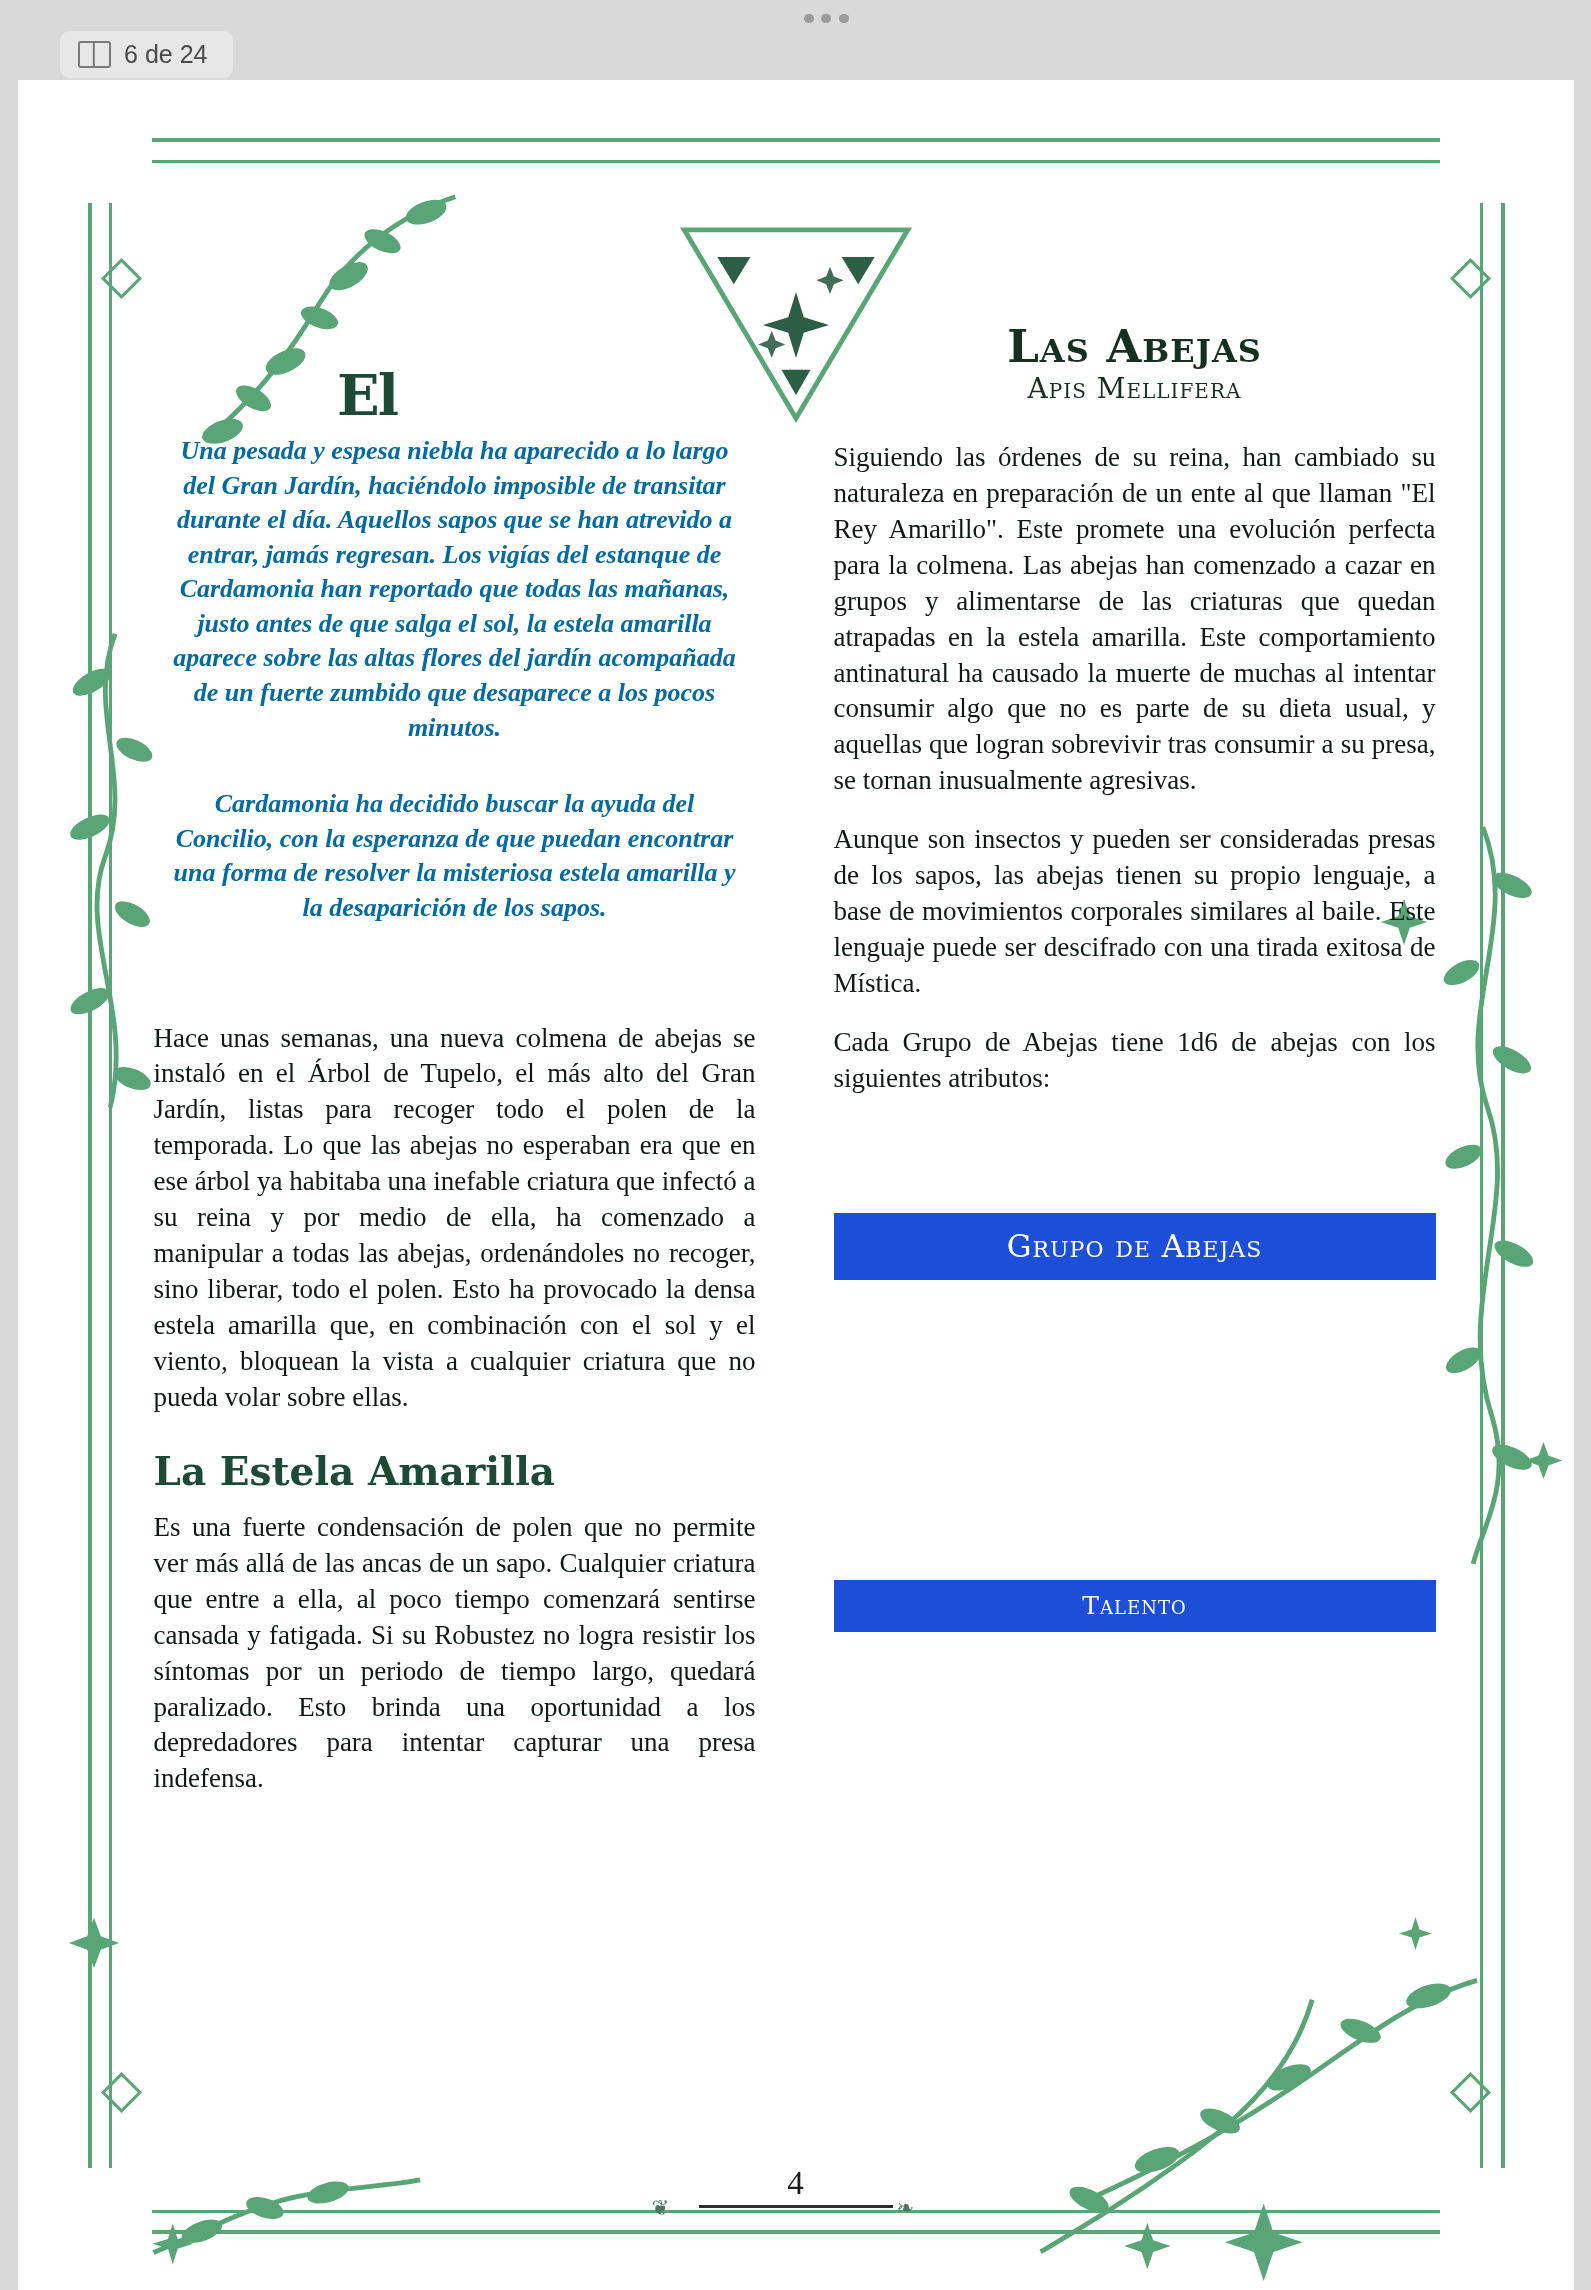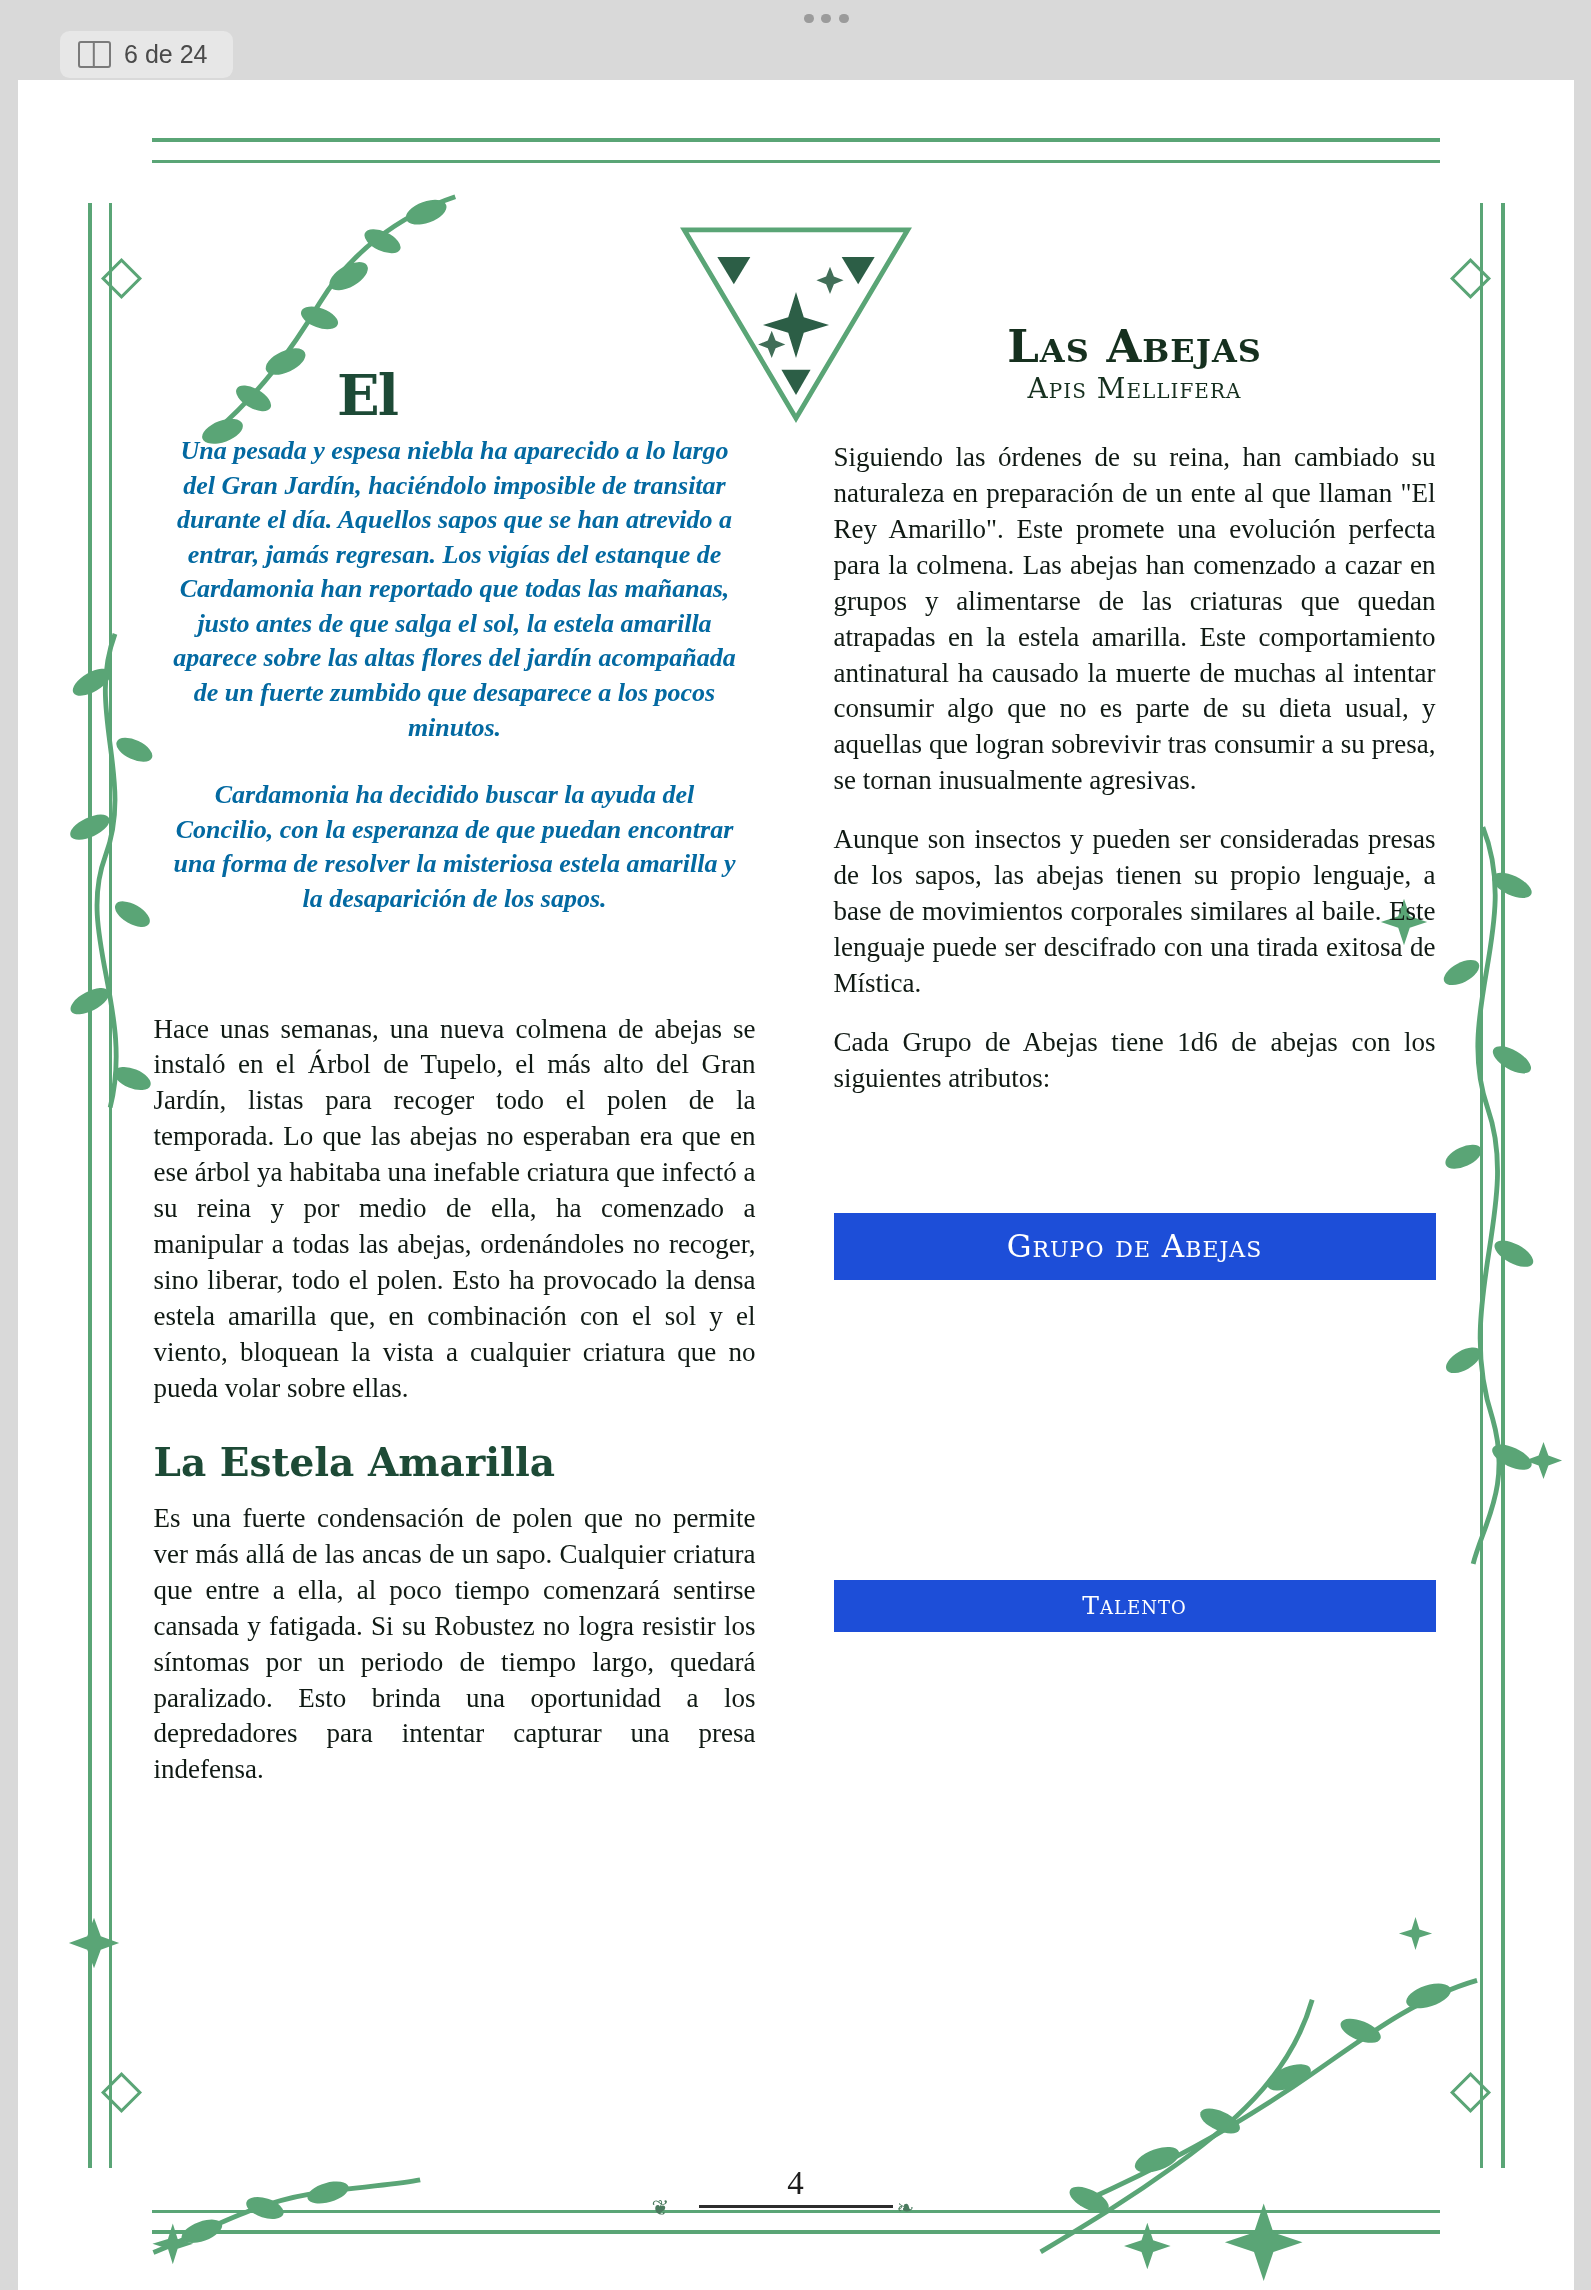--- a/index.html
+++ b/index.html
@@ -164,21 +164,21 @@
   .intro {
     font-family: "Liberation Serif", serif;
     font-style: italic;
     font-weight: bold;
     font-size: 26px;
     line-height: 1.33;
     color: #0369a1;
     text-align: center;
     margin: 0 9.7px 27px 9.7px;
   }
-  .intro.second { margin-top: 33px; }
+  .intro.second { margin-top: 42px; }
 
   .body-text {
     font-family: "Liberation Serif", serif;
     font-size: 27px;
     line-height: 1.33;
     color: #101a14;
     text-align: justify;
     margin: 0 0 23px 0;
   }
   .sec-gap { height: 68px; }

